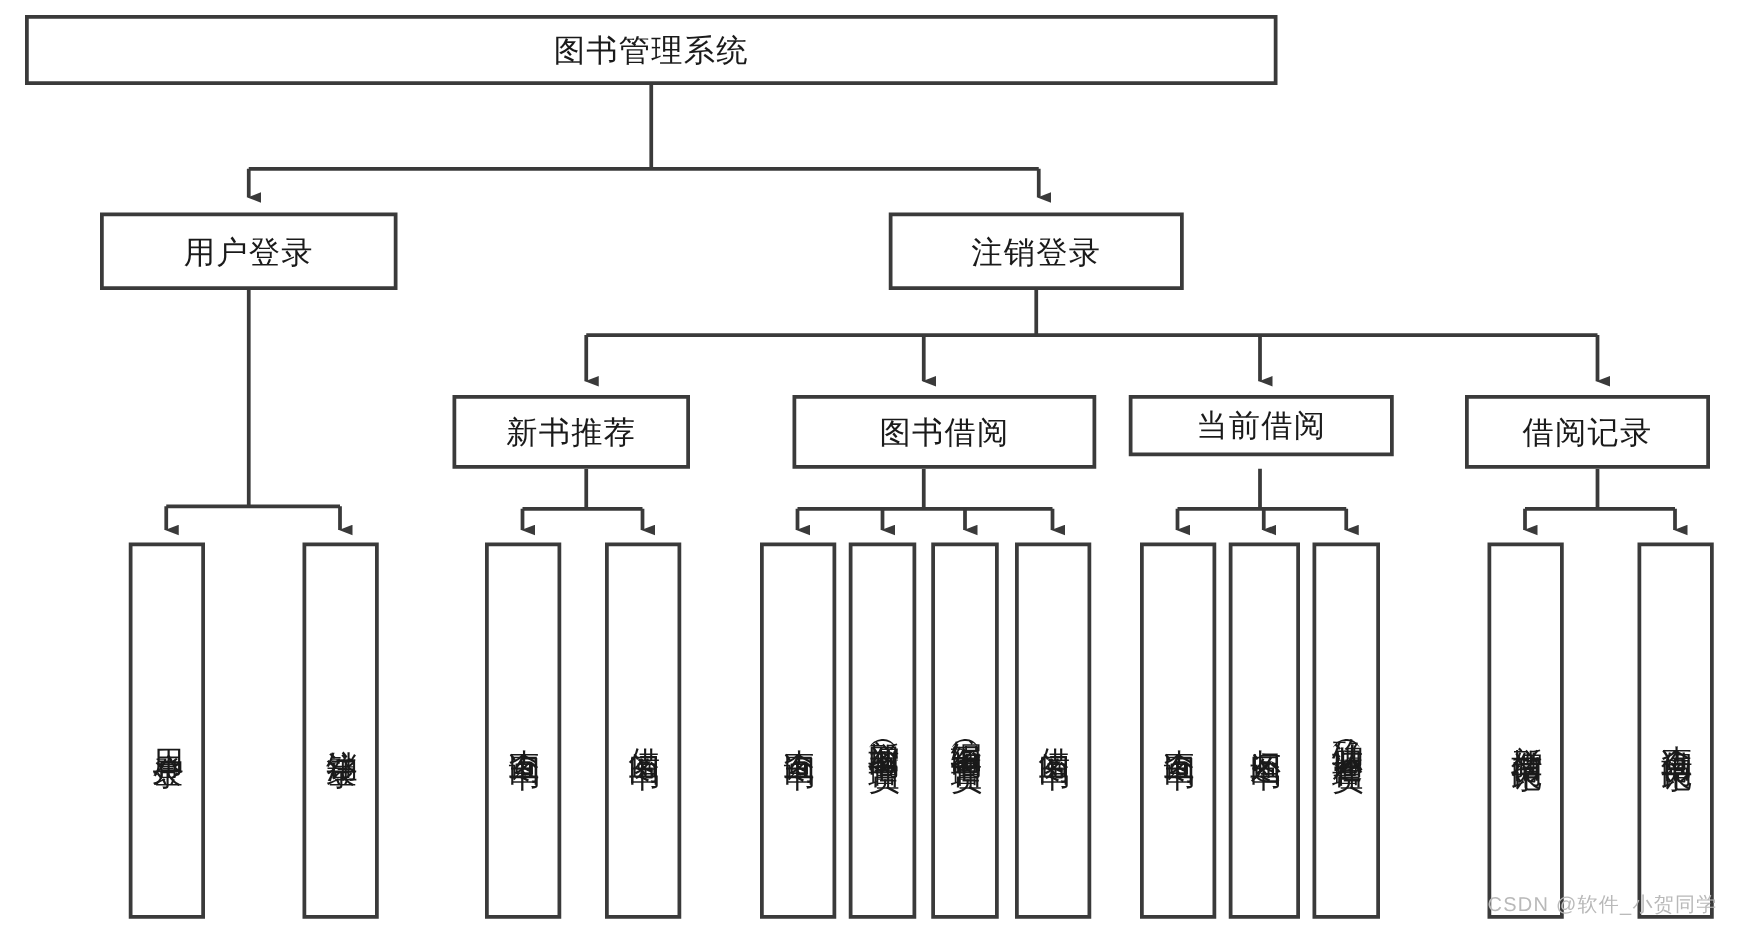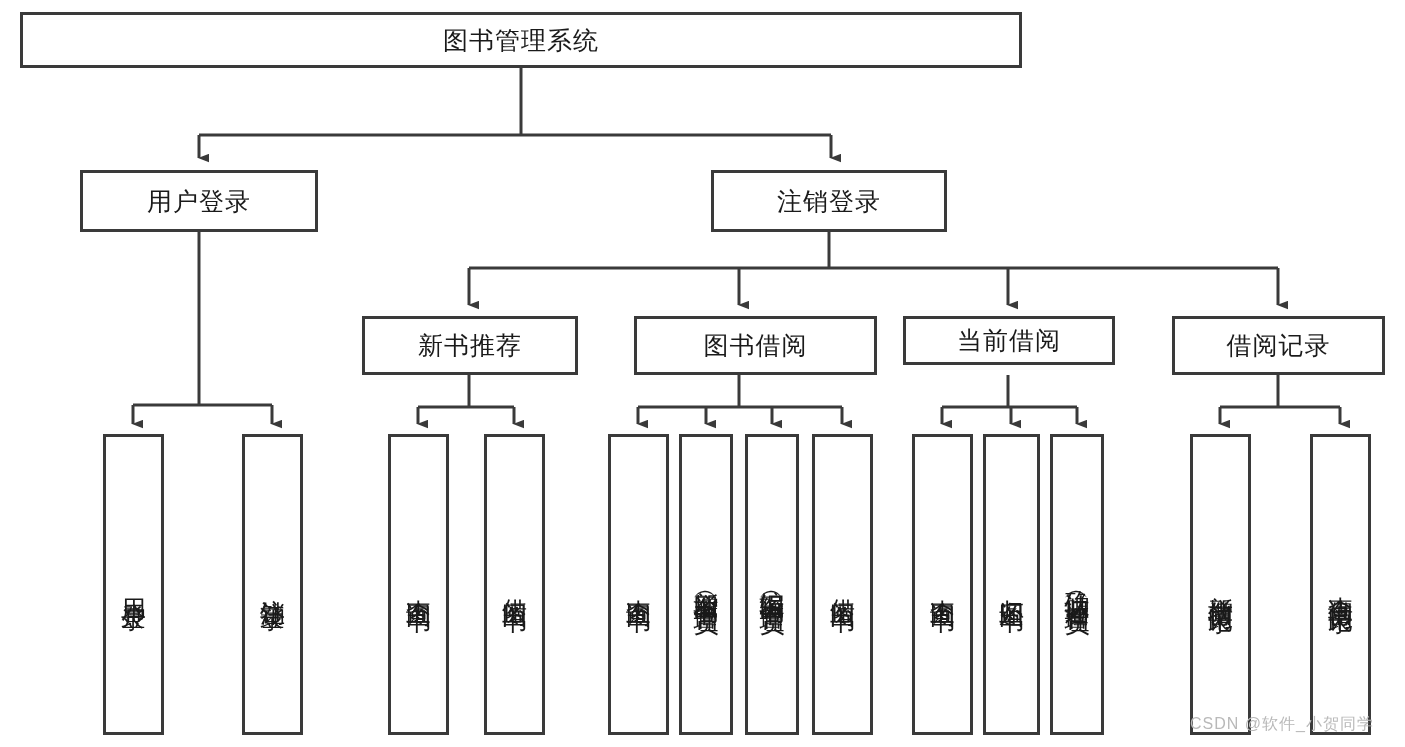--- a/index.html
+++ b/index.html
@@ -120,30 +120,30 @@
     <span>图书管理系统</span>
   </div>
 
   <div class="node horiz" style="left: 80px; top: 170px; width: 238px; height: 62px;">
     <span>用户登录</span>
   </div>
   <div class="node horiz" style="left: 711px; top: 170px; width: 236px; height: 62px;">
     <span>注销登录</span>
   </div>
 
-  <div class="node horiz" style="left: 362px; top: 316px; width: 216px; height: 59px;">
+  <div class="node horiz" style="left: 362px; top: 316px; width: 190px; height: 59px;">
     <span>新书推荐</span>
   </div>
   <div class="node horiz" style="left: 634px; top: 316px; width: 243px; height: 59px;">
     <span>图书借阅</span>
   </div>
   <div class="node horiz" style="left: 903px; top: 316px; width: 212px; height: 49px;">
     <span>当前借阅</span>
   </div>
-  <div class="node horiz" style="left: 1172px; top: 316px; width: 213px; height: 59px;">
+  <div class="node horiz" style="left: 1172px; top: 316px; width: 196px; height: 59px;">
     <span>借阅记录</span>
   </div>
 
   <div class="node vert" style="left: 103px; top: 434px; width: 61px; height: 301px;">
     <span class="vtext">用户登录</span>
   </div>
   <div class="node vert" style="left: 242px; top: 434px; width: 61px; height: 301px;">
     <span class="vtext">注销登录</span>
   </div>
   <div class="node vert" style="left: 388px; top: 434px; width: 61px; height: 301px;">

